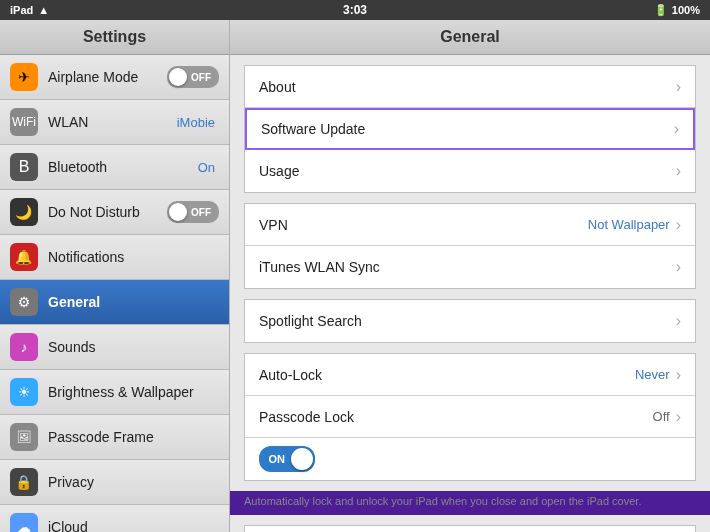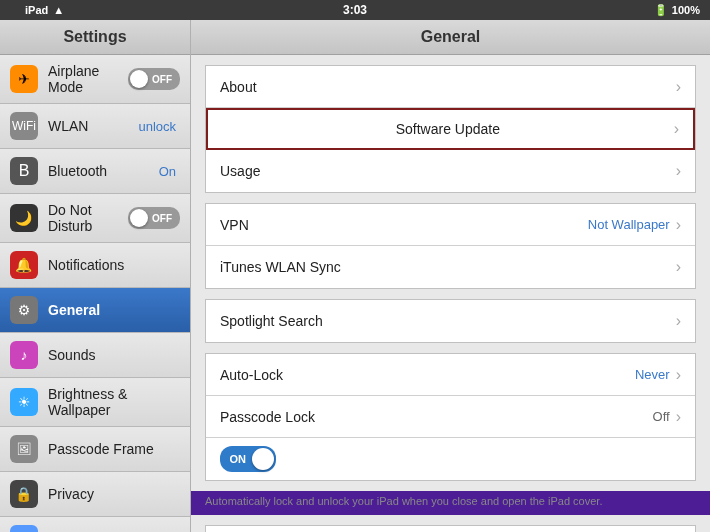--- a/index.html
+++ b/index.html
@@ -17,33 +17,33 @@
       background: #3a3a3a;
       color: white;
       height: 20px;
       display: flex;
       align-items: center;
       justify-content: space-between;
       padding: 0 10px;
       font-size: 11px;
       font-weight: bold;
     }
-    .status-left { display: flex; align-items: flex-start; gap: 5px; margin-left: 15px; }
+    .status-left { display: flex; align-items: flex-start; gap: 5px; }
     .status-center { position: absolute; left: 50%; transform: translateX(-50%); font-size: 12px; }
     .status-right { display: flex; align-items: center; gap: 4px; font-size: 11px; }
 
     
     .main-container {
       display: flex;
       height: calc(532px - 20px);
     }
 
     
     .sidebar {
-      width: 191px;
+      width: 230px;
       background: #d4d4d4;
       border-right: 1px solid #b0b0b0;
       overflow-y: auto;
     }
     .sidebar-header {
       background: linear-gradient(to bottom, #d9d9d9, #c4c4c4);
       text-align: center;
       padding: 8px;
       font-size: 16px;
       font-weight: bold;
@@ -142,22 +142,21 @@
       align-items: center;
       background: white;
       padding: 0 14px;
       min-height: 42px;
       border-bottom: 1px solid #d0d0d0;
       cursor: pointer;
       position: relative;
     }
     .section-row:last-child { border-bottom: none; }
     .section-row.highlighted {
-      border: 2px solid #7f1d1d;
-      text-align: center;
+      border: 2px solid #8b5cf6;
     }
     .row-label {
       font-size: 14px;
       color: #222;
       flex: 1;
       font-weight: 500;
     }
     .row-value {
       font-size: 13px;
       color: #666;
@@ -231,21 +230,21 @@
       <span class="item-label">Airplane Mode</span>
       <div class="toggle">
         <div class="toggle-knob"></div>
         <span class="toggle-text">OFF</span>
       </div>
     </div>
 
     <div class="sidebar-item">
       <div class="item-icon icon-wlan" style="background:#888; color:white; font-size:12px;">WiFi</div>
       <span class="item-label">WLAN</span>
-      <span class="item-value blue">unlock</span>
+      <span class="item-value blue">iMobie</span>
     </div>
 
     <div class="sidebar-item">
       <div class="item-icon icon-bluetooth" style="background:#555; color:white; font-size:16px;">B</div>
       <span class="item-label">Bluetooth</span>
       <span class="item-value blue">On</span>
     </div>
 
     <div class="sidebar-item">
       <div class="item-icon" style="background:#333; color:white; font-size:14px;">🌙</div>

